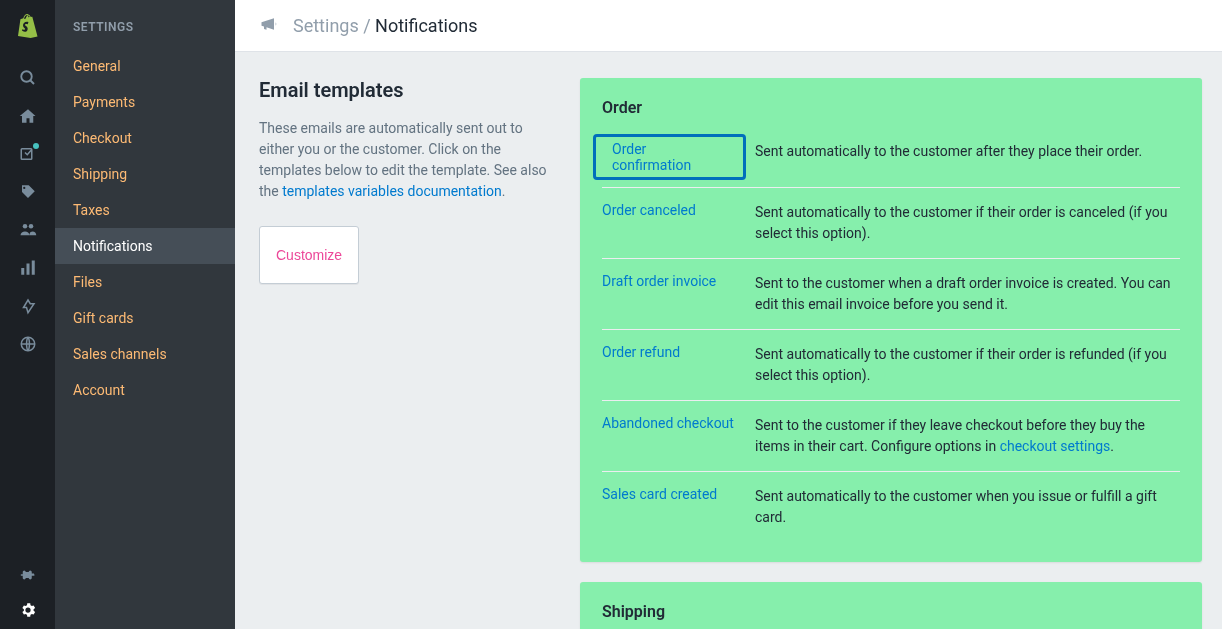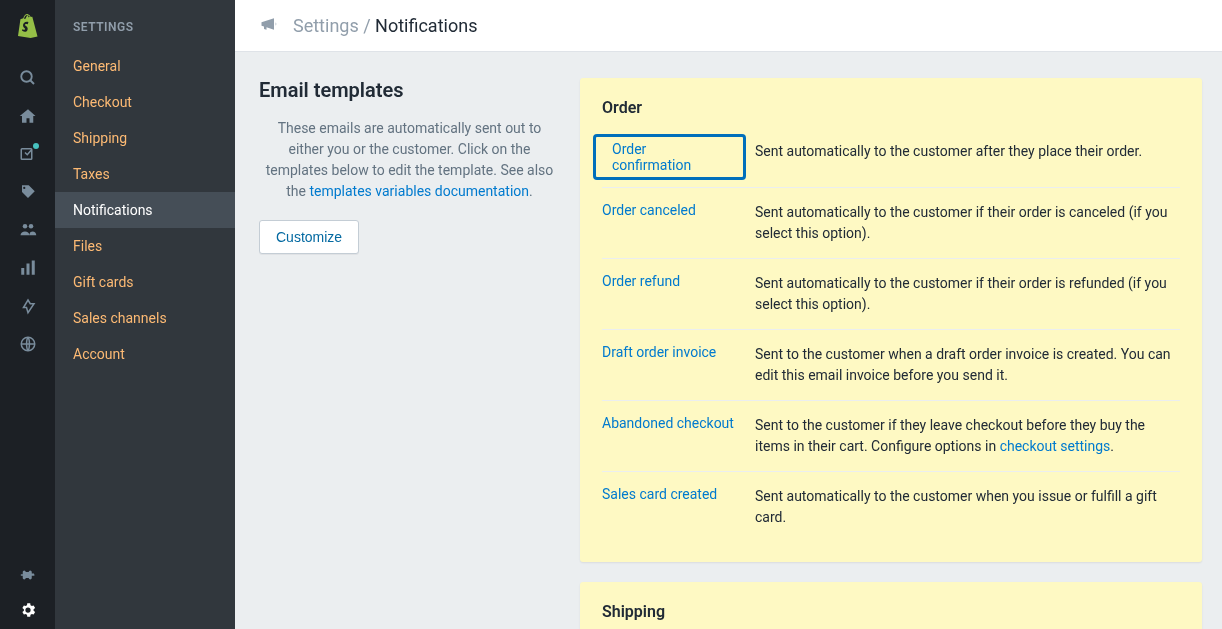--- a/index.html
+++ b/index.html
@@ -106,43 +106,42 @@
 }
 .left-col h2 {
   font-size: 20px;
   font-weight: 600;
   margin-bottom: 16px;
 }
 .left-col p {
   font-size: 14px;
   color: #637381;
   line-height: 1.5;
-  margin-bottom: 18px;
-  text-align: center;
+  margin-bottom: 24px;
 }
 .left-col a, .card a, .desc a {
   color: #007ace;
   text-decoration: none;
 }
 .btn {
   display: inline-block;
   background: #fff;
   border: 1px solid #c4cdd5;
   border-radius: 3px;
-  padding: 8px 16px;
-  color: #0369a1;
+  padding: 20px 16px;
+  color: #ec4899;
   font-size: 14px;
   cursor: pointer;
   box-shadow: 0 1px 0 rgba(22,29,37,0.05);
 }
 .right-col {
   flex: 1;
 }
 .card {
-  background: #fef9c3;
+  background: #86efac;
   border-radius: 3px;
   box-shadow: 0 1px 2px rgba(0,0,0,0.08);
   padding: 20px 22px;
   margin-bottom: 20px;
 }
 .card h3 {
   font-size: 16px;
   font-weight: 600;
   margin-bottom: 18px;
 }
@@ -242,20 +241,21 @@
     <svg width="18" height="18" viewBox="0 0 24 24" fill="#fff">
         <path d="M19.4 13l.1-1-.1-1 2.1-1.6-2-3.5-2.5.9c-.5-.4-1.1-.7-1.7-1L15 3h-4l-.3 2.8c-.6.3-1.2.6-1.7 1l-2.5-.9-2 3.5L6.6 11l-.1 1 .1 1-2.1 1.6 2 3.5 2.5-.9c.5.4 1.1.7 1.7 1L11 21h4l.3-2.8c.6-.3 1.2-.6 1.7-1l2.5.9 2-3.5L19.4 13zM12 15.5A3.5 3.5 0 1112 8.5a3.5 3.5 0 010 7z"></path>
       </svg>
   </div>
 </div>
 
 <div class="sidebar">
   <div class="sidebar-header">SETTINGS</div>
   <div id="sidebar-items">
       <div class="sidebar-item">General</div>
+      <div class="sidebar-item">Payments</div>
       <div class="sidebar-item">Checkout</div>
       <div class="sidebar-item">Shipping</div>
       <div class="sidebar-item">Taxes</div>
       <div class="sidebar-item active">Notifications</div>
       <div class="sidebar-item">Files</div>
       <div class="sidebar-item">Gift cards</div>
       <div class="sidebar-item">Sales channels</div>
       <div class="sidebar-item">Account</div>
     </div>
 </div>
@@ -286,26 +286,26 @@
           <h3>Order</h3>
           <div class="row">
             <div class="name highlighted"><a href="#">Order confirmation</a></div>
             <div class="desc">Sent automatically to the customer after they place their order.</div>
           </div>
           <div class="row">
             <div class="name"><a href="#">Order canceled</a></div>
             <div class="desc">Sent automatically to the customer if their order is canceled (if you select this option).</div>
           </div>
           <div class="row">
+            <div class="name"><a href="#">Draft order invoice</a></div>
+            <div class="desc">Sent to the customer when a draft order invoice is created. You can edit this email invoice before you send it.</div>
+          </div>
+          <div class="row">
             <div class="name"><a href="#">Order refund</a></div>
             <div class="desc">Sent automatically to the customer if their order is refunded (if you select this option).</div>
-          </div>
-          <div class="row">
-            <div class="name"><a href="#">Draft order invoice</a></div>
-            <div class="desc">Sent to the customer when a draft order invoice is created. You can edit this email invoice before you send it.</div>
           </div>
           <div class="row">
             <div class="name"><a href="#">Abandoned checkout</a></div>
             <div class="desc"><span>Sent to the customer if they leave checkout before they buy the items in their cart. Configure options in </span><a href="#">checkout settings</a><span>.</span></div>
           </div>
           <div class="row">
             <div class="name"><a href="#">Sales card created</a></div>
             <div class="desc">Sent automatically to the customer when you issue or fulfill a gift card.</div>
           </div>
         </div>

